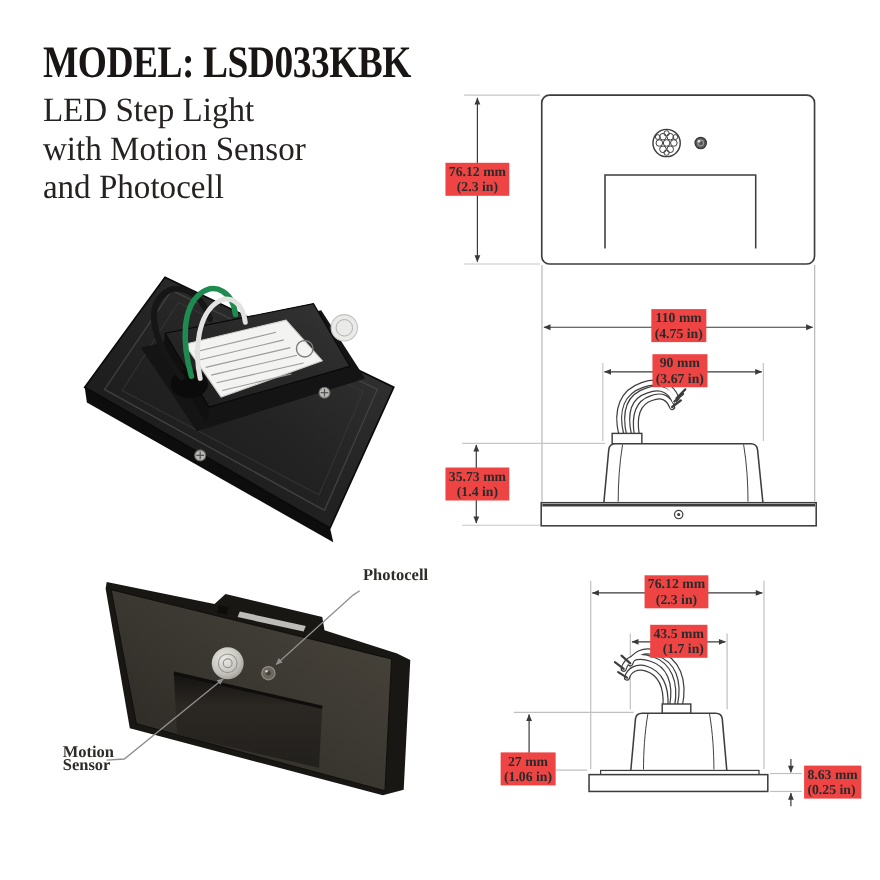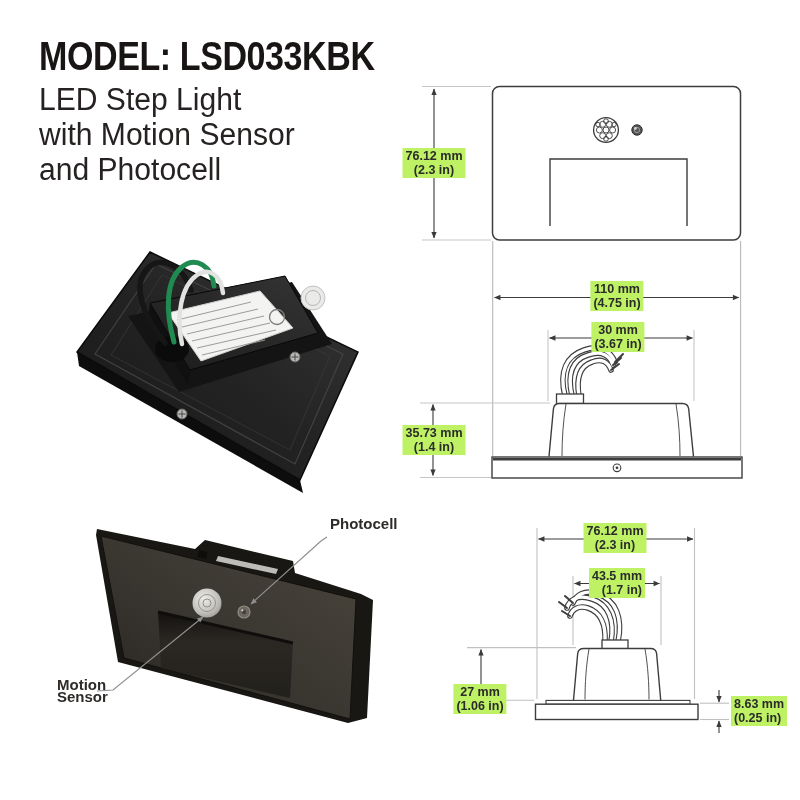--- a/index.html
+++ b/index.html
@@ -1,25 +1,25 @@
 <!DOCTYPE html>
 <html><head>
 <meta charset="utf-8">
 <style>
   html,body{margin:0;padding:0;background:#fff;}
   #sheet{position:relative;width:800px;height:800px;background:#fff;overflow:hidden;
-         font-family:Liberation Sans, sans-serif;}
+         font-family:Liberation Serif, serif;}
   .abs{position:absolute;}
   #page-title{left:39px;top:36px;font-size:41px;font-weight:bold;color:#181514;
               letter-spacing:-0.5px;transform:scaleX(0.83);transform-origin:left top;
               white-space:nowrap;line-height:40px;}
   #page-subtitle{left:39px;top:82px;font-size:31px;font-weight:400;color:#262221;
                  line-height:35px;transform:scaleX(0.97);transform-origin:left top;white-space:nowrap;}
   .dim{position:absolute;font-size:12.5px;font-weight:bold;color:#2b2b2b;line-height:14px;
-       text-align:center;background:#bef264;padding:1px 3px;transform:translate(-50%,-50%);
+       text-align:center;background:#ef4444;padding:1px 3px;transform:translate(-50%,-50%);
        white-space:nowrap;z-index:3;}
   .dim.left-anchor{transform:translate(0,-50%);text-align:left;}
   .photo-label{position:absolute;font-size:15px;font-weight:bold;color:#2e2b28;
                line-height:11.5px;z-index:3;white-space:nowrap;}
   svg{position:absolute;left:0;top:0;}
   #line-art{z-index:1;}
   #back-photo,#front-photo{z-index:1;}
 </style>
 </head>
 <body>
@@ -302,21 +302,21 @@
 
   <div class="dim" style="left:434px;top:163px;">
     <div>76.12 mm</div>
       <div>(2.3 in)</div>
   </div>
   <div class="dim" style="left:617px;top:296px;">
     <div>110 mm</div>
       <div>(4.75 in)</div>
   </div>
   <div class="dim" style="left:618px;top:337px;">
-    <div>30 mm</div>
+    <div>90 mm</div>
       <div>(3.67 in)</div>
   </div>
   <div class="dim" style="left:434px;top:440px;">
     <div>35.73 mm</div>
       <div>(1.4 in)</div>
   </div>
   <div class="dim" style="left:615px;top:538px;">
     <div>76.12 mm</div>
       <div>(2.3 in)</div>
   </div>

